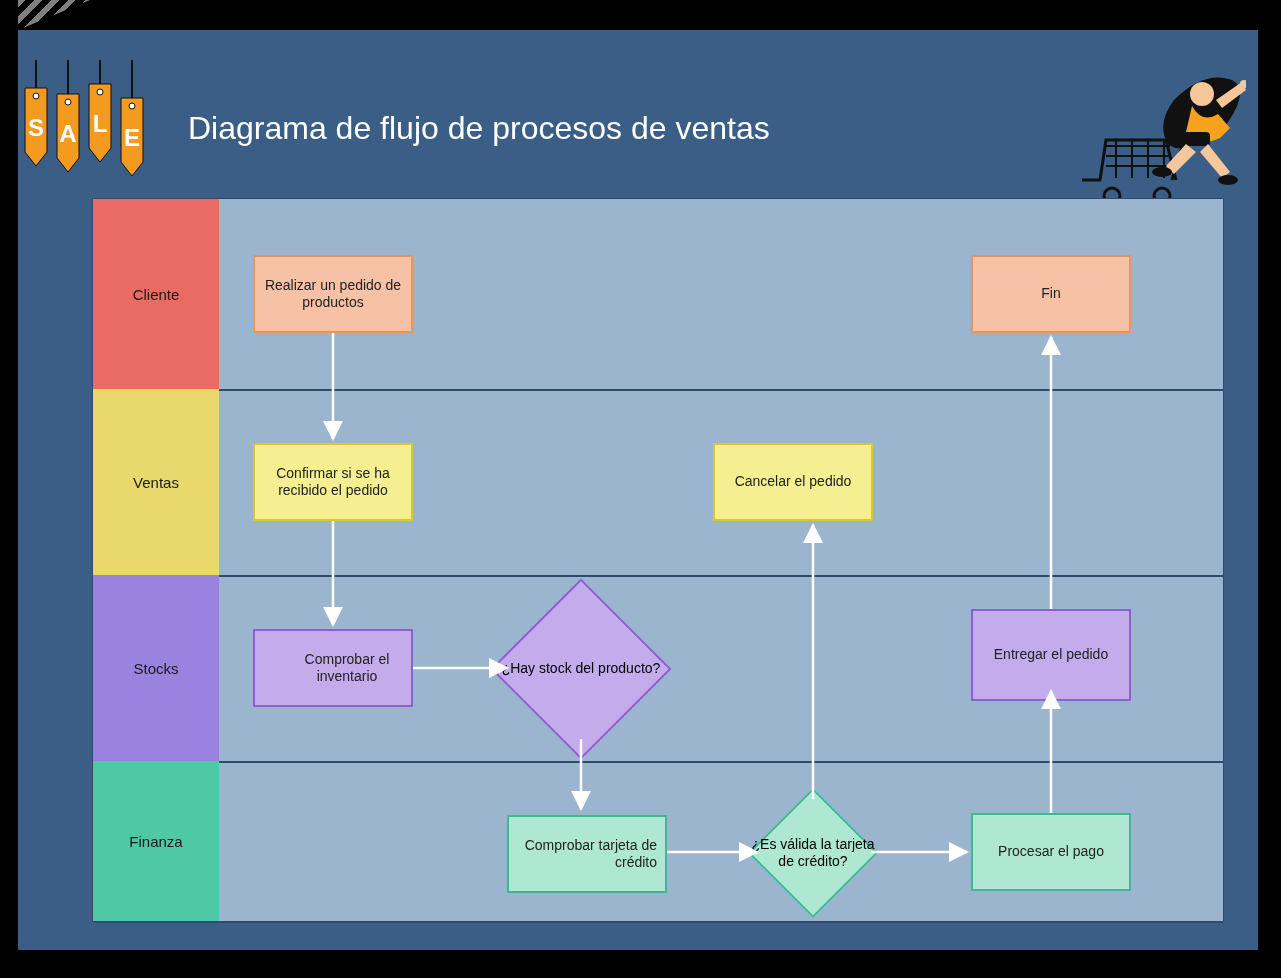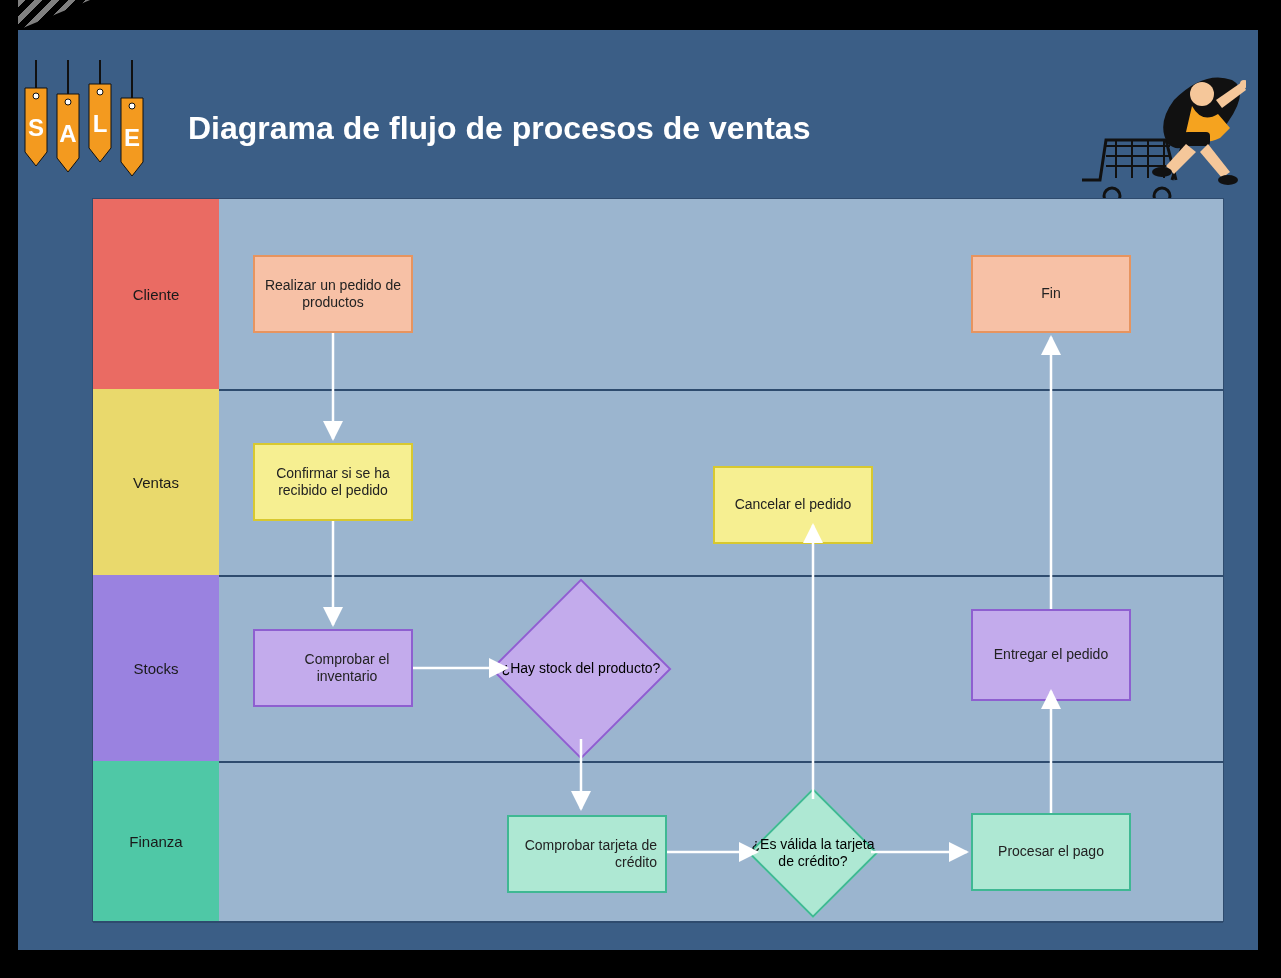--- a/index.html
+++ b/index.html
@@ -34,21 +34,21 @@
     position: absolute;
     left: 0; right: 0; top: 0;
     height: 168px;
   }
   .title {
     position: absolute;
     left: 170px;
     top: 80px;
     color: #fff;
     font-size: 32px;
-    font-weight: 700;
+    font-weight: 400;
   }
   .sale-tags {
     position: absolute;
     left: 0;
     top: 30px;
   }
   .shopper {
     position: absolute;
     right: 12px;
     top: 30px;
@@ -215,21 +215,21 @@
       <div class="lane-label lbl3">Stocks</div>
     </div>
     <div class="lane-row lane4">
       <div class="lane-label lbl4">Finanza</div>
     </div>
 
     <div class="node proc-client" style="left:160px; top:56px; width:160px; height:78px;">Realizar un pedido de productos</div>
     <div class="node proc-client" style="left:878px; top:56px; width:160px; height:78px;">Fin</div>
 
     <div class="node proc-sales" style="left:160px; top:244px; width:160px; height:78px;">Confirmar si se ha recibido el pedido</div>
-    <div class="node proc-sales" style="left:620px; top:244px; width:160px; height:78px;margin-top:23px;">Cancelar el pedido</div>
+    <div class="node proc-sales" style="left:620px; top:244px; width:160px; height:78px;">Cancelar el pedido</div>
 
     <div class="node proc-stock" style="left:160px; top:430px; width:160px; height:78px;padding-left:36px;">Comprobar el inventario</div>
 
     <div class="diamond d-stock" style="left:376px; top:398px; width:224px; height:142px;">
       <div class="diamond-shape" style="left:48px; top:8px; width:128px; height:128px;"></div>
       <div class="dtext">¿Hay stock del producto?</div>
     </div>
 
     <div class="node proc-stock" style="left:878px; top:410px; width:160px; height:92px;">Entregar el pedido</div>
 

